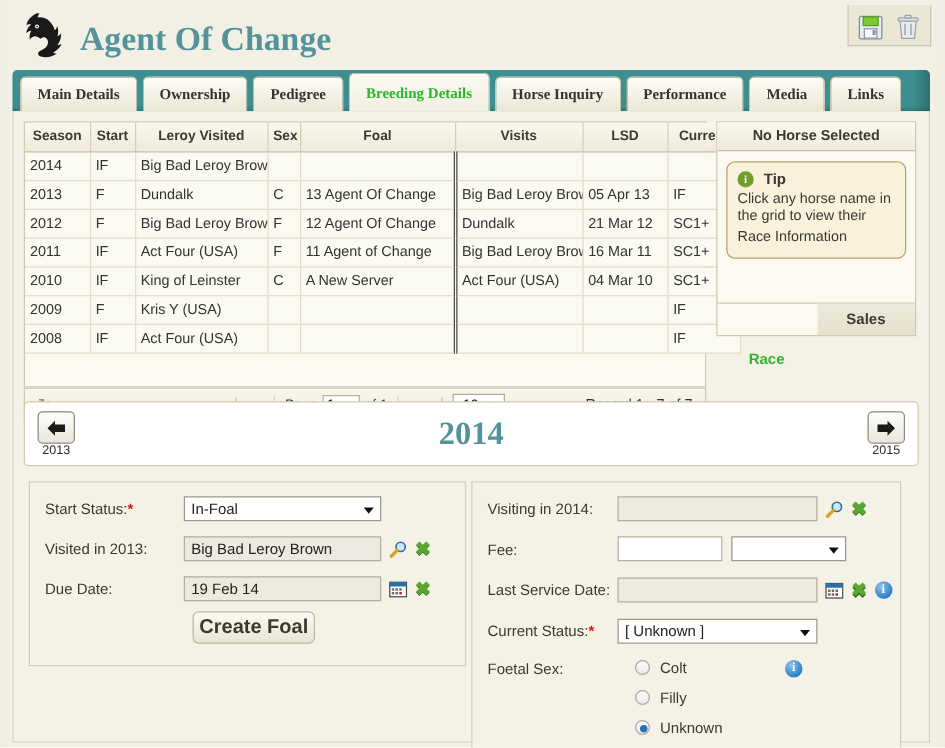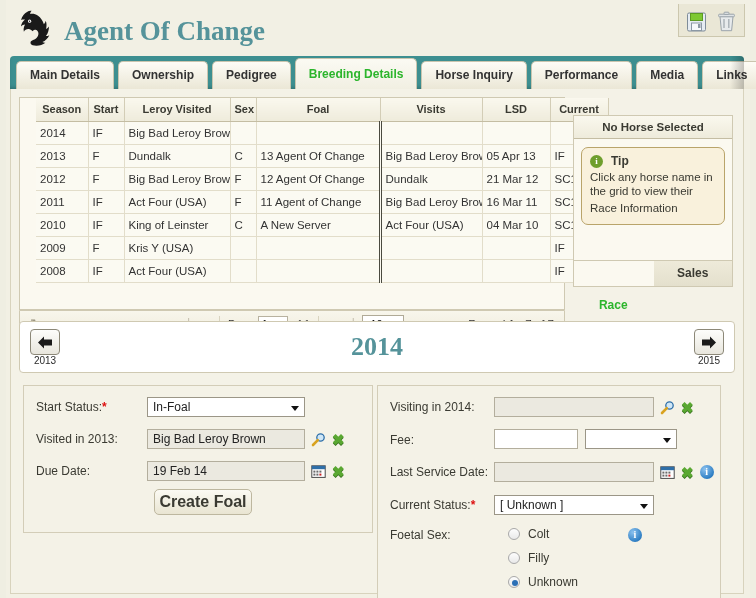--- a/index.html
+++ b/index.html
@@ -51,20 +51,21 @@
   .ticon { width: 21px; height: 22px; cursor: pointer; display:block; }
 
   
   #tabstrip {
     position: absolute; left: 4px; top: 56px; right: 6px; height: 33px;
     background: #3d8f90;
     border-radius: 4px 4px 0 0;
     padding: 4px 0 0 6px;
     display: flex; align-items: flex-end;
     box-shadow: inset 0 -3px 4px -2px rgba(0,0,0,0.25);
+    font-family: Liberation Serif, serif;
   }
   #tabstrip::after {
     content:""; position:absolute; right:0; top:0; width:14px; height:100%;
     background: linear-gradient(to right, rgba(0,0,0,0) 0%, rgba(0,0,0,0.22) 100%);
     border-radius: 0 4px 0 0;
   }
   .tab {
     height: 28px;
     padding: 0 13px;
     margin-right: 4px;
@@ -92,21 +93,21 @@
     border: 1px solid #d8d3bd;
     border-top: none;
   }
 
   
   #gridwrap {
     position: absolute; left: 8px; top: 8px; width: 546px; height: 213px;
     background: #fbf9f0;
     border: 1px solid #cfc9b2;
   }
-  table.grid { border-collapse: collapse; width: 100%; table-layout: fixed; margin-left: 16px; }
+  table.grid { border-collapse: collapse; width: 100%; table-layout: fixed; }
   table.grid th {
     background: linear-gradient(to bottom, #faf8ee 0%, #eeebdb 100%);
     border-right: 1px solid #d3cdb6;
     border-bottom: 1px solid #c4bda3;
     font-size: 11px; font-weight: bold; color: #3a3a32;
     height: 23px; padding: 0 4px;
     text-align: center;
     white-space: nowrap; overflow: hidden;
   }
   table.grid td {
@@ -143,21 +144,21 @@
     font-size: 11px; text-align: left; padding: 0 3px; font-family:"Liberation Sans",sans-serif;
   }
   #pg-select {
     height: 19px; width: 42px; border: 1px solid #b0aa97; background:#fff;
     font-size: 11px; font-family:"Liberation Sans",sans-serif; padding-left:3px;
   }
   #pg-record { position:absolute; right: 10px; font-size: 11.5px; color:#333; }
 
   
   #sidepanel {
-    position: absolute; left: 562px; top: 26px; width: 160px; height: 172px;
+    position: absolute; left: 562px; top: 8px; width: 160px; height: 172px;
     background: #fbf9f0;
     border: 1px solid #cfc9b2;
   }
   #side-head {
     height: 23px; line-height: 22px; text-align:center;
     background: linear-gradient(to bottom, #faf8ee 0%, #eeebdb 100%);
     border-bottom: 1px solid #c4bda3;
     font-size: 11.5px; font-weight: bold; color:#3a3a32;
   }
   #tipbox {

